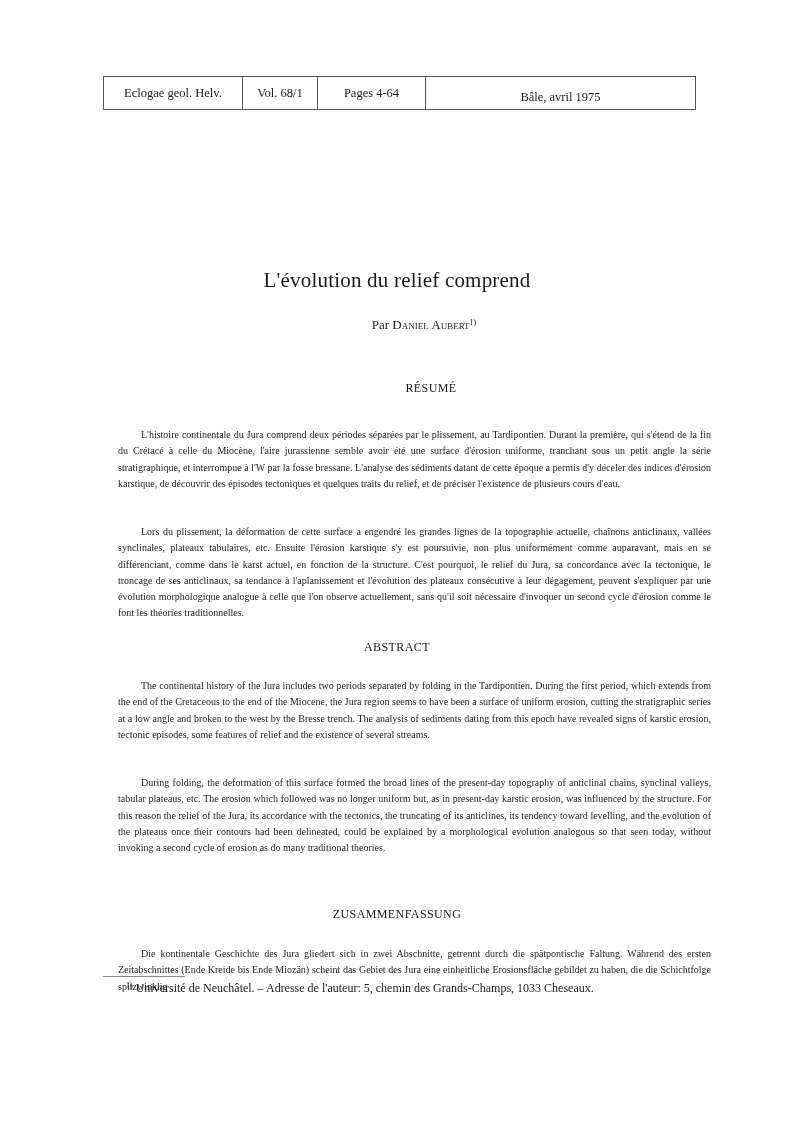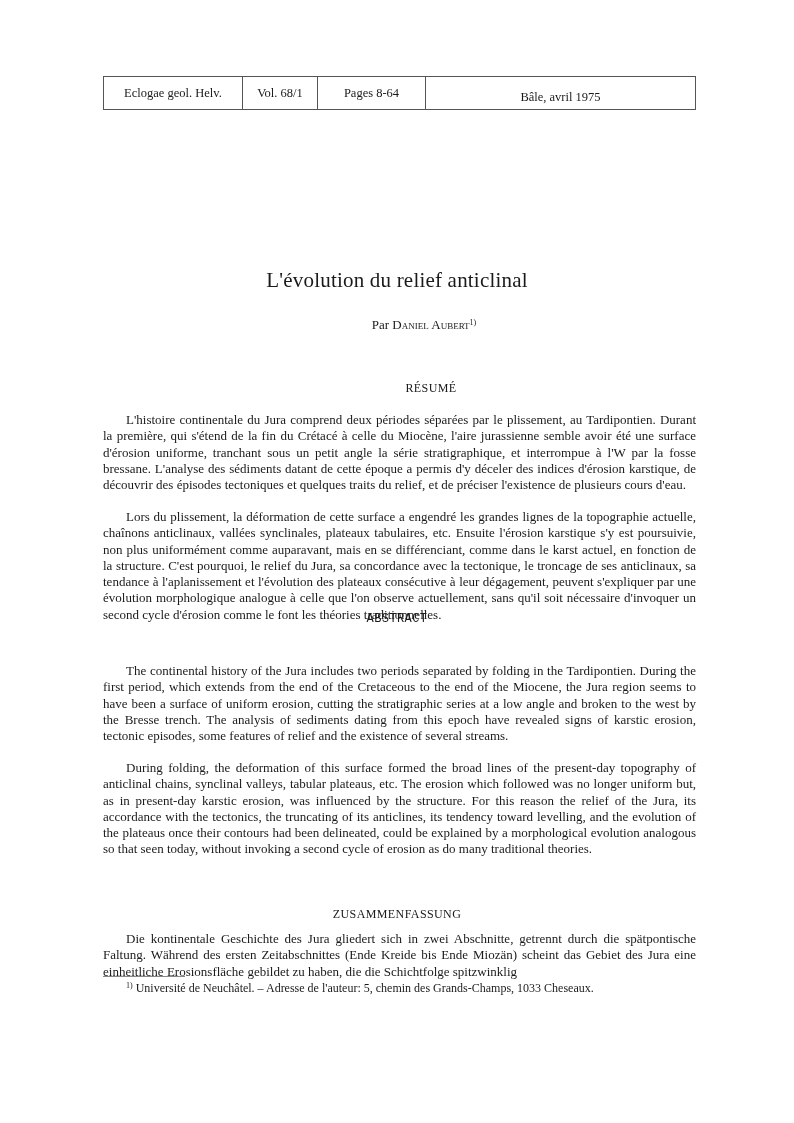--- a/index.html
+++ b/index.html
@@ -14,48 +14,48 @@
   .hc4 { width: 129px; flex-direction: column; font-size: 8px !important; line-height: 10px; }
   .hc5 { flex: 1; margin-top: 8px; }
   .title { position: absolute; left: 0; width: 794px; top: 268px; text-align: center;
            font-size: 21px; letter-spacing: 0.2px; }
   .author { position: absolute; left: 0; width: 794px; top: 317px; text-align: center;
             font-size: 13px; padding-left: 27px; }
   .author .sc { font-variant: small-caps; }
   .author sup { font-size: 8px; vertical-align: 4px; }
   .section-head { position: absolute; left: 0; width: 794px; text-align: center;
                   font-size: 12px; letter-spacing: 0.4px; }
-  .para { position: absolute; left: 103px; width: 593px; font-size: 13px; line-height: 16.3px;
-          text-align: justify; text-indent: 23px; margin: 0; }
+  .para { position: absolute; left: 103px; width: 593px; font-size: 10px; line-height: 16.3px;
+          text-align: justify; text-indent: 23px; margin: 15px; }
   .footnote-rule { position: absolute; left: 103px; top: 976px; width: 82px; height: 1px; background: #888; }
   .footnote { position: absolute; left: 103px; width: 593px; top: 981px; font-size: 12px;
               text-indent: 23px; }
   .footnote sup { font-size: 8px; vertical-align: 4px; }
 </style>
 </head>
 <body>
 
 <div class="header-box">
   <div class="hc1">Eclogae geol. Helv.</div>
   <div class="hc2">Vol. 68/1</div>
-  <div class="hc3">Pages 8-64</div>
+  <div class="hc3">Pages 4-64</div>
   <div class="hc5">Bâle, avril 1975</div>
 </div>
 
-<div class="title">L'évolution du relief anticlinal</div>
+<div class="title">L'évolution du relief comprend</div>
 
 <div class="author">
   <span>Par </span><span class="sc">Daniel Aubert</span><sup>1)</sup>
 </div>
 
 <div class="section-head" style="top:381px;padding-left:34px;">RÉSUMÉ</div>
 <p class="para" style="top:412px;">L'histoire continentale du Jura comprend deux périodes séparées par le plissement, au Tardipontien. Durant la première, qui s'étend de la fin du Crétacé à celle du Miocène, l'aire jurassienne semble avoir été une surface d'érosion uniforme, tranchant sous un petit angle la série stratigraphique, et interrompue à l'W par la fosse bressane. L'analyse des sédiments datant de cette époque a permis d'y déceler des indices d'érosion karstique, de découvrir des épisodes tectoniques et quelques traits du relief, et de préciser l'existence de plusieurs cours d'eau.</p>
 <p class="para" style="top:509px;">Lors du plissement, la déformation de cette surface a engendré les grandes lignes de la topographie actuelle, chaînons anticlinaux, vallées synclinales, plateaux tabulaires, etc. Ensuite l'érosion karstique s'y est poursuivie, non plus uniformément comme auparavant, mais en se différenciant, comme dans le karst actuel, en fonction de la structure. C'est pourquoi, le relief du Jura, sa concordance avec la tectonique, le troncage de ses anticlinaux, sa tendance à l'aplanissement et l'évolution des plateaux consécutive à leur dégagement, peuvent s'expliquer par une évolution morphologique analogue à celle que l'on observe actuellement, sans qu'il soit nécessaire d'invoquer un second cycle d'érosion comme le font les théories traditionnelles.</p>
 
-<div class="section-head" style="top:612px;font-family:Liberation Mono, monospace;">ABSTRACT</div>
+<div class="section-head" style="top:640px;">ABSTRACT</div>
 <p class="para" style="top:663px;">The continental history of the Jura includes two periods separated by folding in the Tardipontien. During the first period, which extends from the end of the Cretaceous to the end of the Miocene, the Jura region seems to have been a surface of uniform erosion, cutting the stratigraphic series at a low angle and broken to the west by the Bresse trench. The analysis of sediments dating from this epoch have revealed signs of karstic erosion, tectonic episodes, some features of relief and the existence of several streams.</p>
 <p class="para" style="top:760px;">During folding, the deformation of this surface formed the broad lines of the present-day topography of anticlinal chains, synclinal valleys, tabular plateaus, etc. The erosion which followed was no longer uniform but, as in present-day karstic erosion, was influenced by the structure. For this reason the relief of the Jura, its accordance with the tectonics, the truncating of its anticlines, its tendency toward levelling, and the evolution of the plateaus once their contours had been delineated, could be explained by a morphological evolution analogous so that seen today, without invoking a second cycle of erosion as do many traditional theories.</p>
 
 <div class="section-head" style="top:907px;">ZUSAMMENFASSUNG</div>
 <p class="para" style="top:931px;">Die kontinentale Geschichte des Jura gliedert sich in zwei Abschnitte, getrennt durch die spätpontische Faltung. Während des ersten Zeitabschnittes (Ende Kreide bis Ende Miozän) scheint das Gebiet des Jura eine einheitliche Erosionsfläche gebildet zu haben, die die Schichtfolge spitzwinklig</p>
 
 <div class="footnote-rule"></div>
 <div class="footnote">
   <sup>1)</sup><span> Université de Neuchâtel. – Adresse de l'auteur: 5, chemin des Grands-Champs, 1033 Cheseaux.</span>
 </div>

